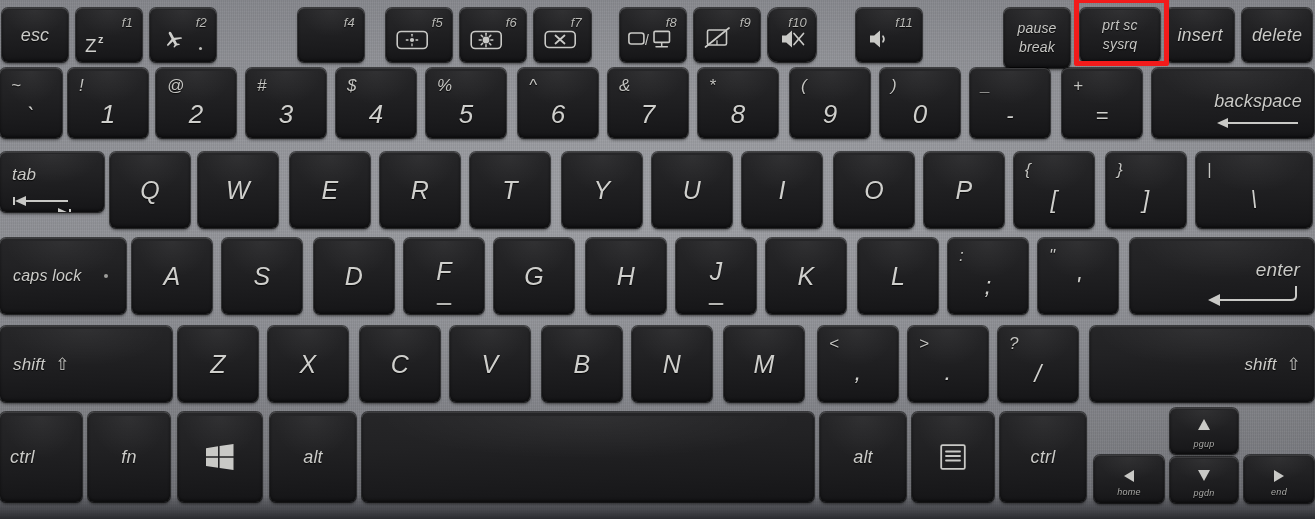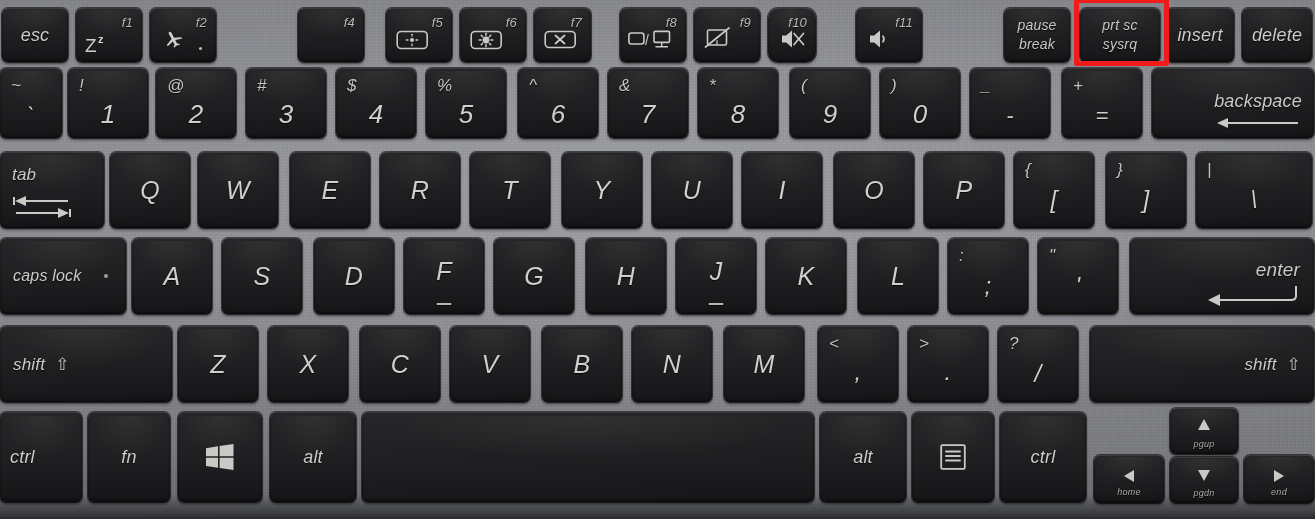--- a/index.html
+++ b/index.html
@@ -329,21 +329,21 @@
     <span class="lbl fnum">f11</span>
     <span class="icon" style="left:12px;bottom:11px;width:30px;height:24px;">
       <svg width="30" height="24" viewBox="0 0 30 24">
         <path d="M2 8.5h4.2L12 3.6v16.8L6.2 15.5H2z" fill="#c9c9c6"></path>
         <path d="M15 9.2a5 5 0 0 1 0 5.6" fill="none" stroke="#c9c9c6" stroke-width="1.7" stroke-linecap="round"></path>
       </svg>
     </span>
   </div>
 
 
-  <div class="key" style="left:1004px; top:8px; width:66px; height:54px;">
+  <div class="key" style="left:1004px; top:8px; width:66px; height:60px;">
     <span class="glow"></span>
     <span class="lbl two">
       <span>pause</span><br>
       <span>break</span>
     </span>
   </div>
 
   <div class="key" style="left:1080px; top:8px; width:80px; height:54px;">
     <span class="glow"></span>
     <span class="lbl two">
@@ -433,21 +433,21 @@
     <span class="glow"></span>
     <span class="lbl" style="right:12px; top:24px; font-size:18px;">backspace</span>
     <span class="backspace-arrow" style="right:14px; top:47px; width:84px; height:12px;">
       <svg width="84" height="12" viewBox="0 0 84 12">
         <line x1="8" y1="6" x2="82" y2="6" stroke="#c9c9c6" stroke-width="2"></line>
         <path d="M1 6 L12 1 L12 11 Z" fill="#c9c9c6"></path>
       </svg>
     </span>
   </div>
 
-  <div class="key wide" style="left:0px;   top:152px; width:104px; height:76px;">
+  <div class="key wide" style="left:0px;   top:152px; width:104px; height:60px;">
     <span class="glow"></span>
     <span class="lbl" style="left:12px; top:14px; font-size:17px;">tab</span>
     <span class="tab-arrows" style="left:12px; top:40px; width:66px; height:30px;">
       <svg width="66" height="30" viewBox="0 0 66 30">
         <line x1="2" y1="5" x2="2" y2="13" stroke="#c9c9c6" stroke-width="2"></line>
         <line x1="6" y1="9" x2="56" y2="9" stroke="#c9c9c6" stroke-width="1.8"></line>
         <path d="M3 9 L14 4 L14 14 Z" fill="#c9c9c6"></path>
         <line x1="58" y1="17" x2="58" y2="25" stroke="#c9c9c6" stroke-width="2"></line>
         <line x1="4" y1="21" x2="54" y2="21" stroke="#c9c9c6" stroke-width="1.8"></line>
         <path d="M57 21 L46 16 L46 26 Z" fill="#c9c9c6"></path>

